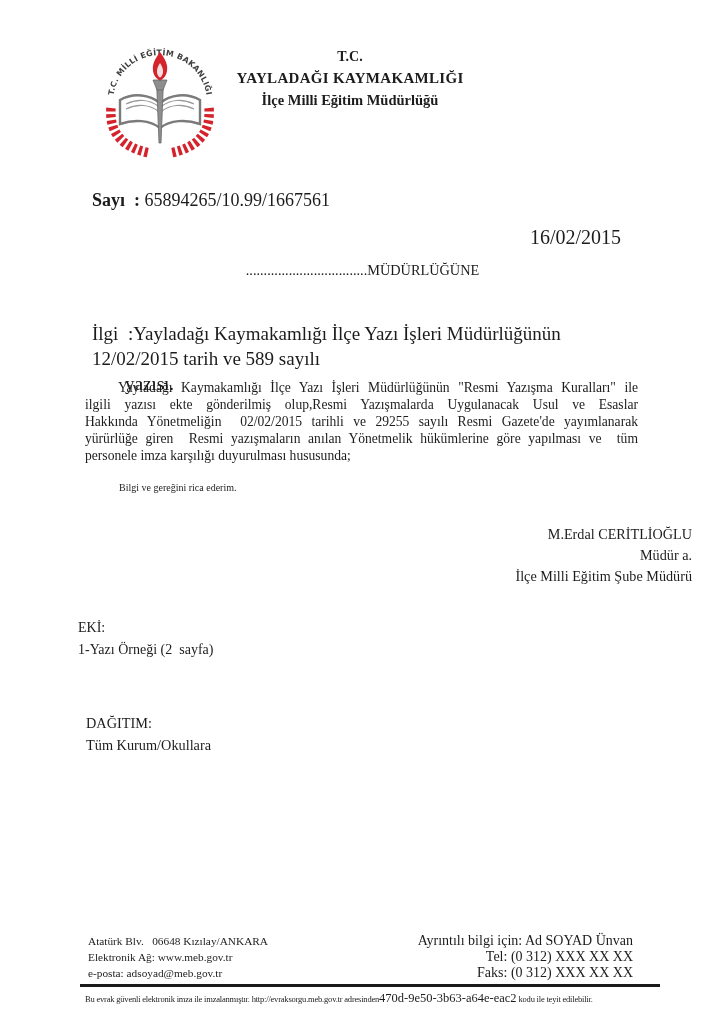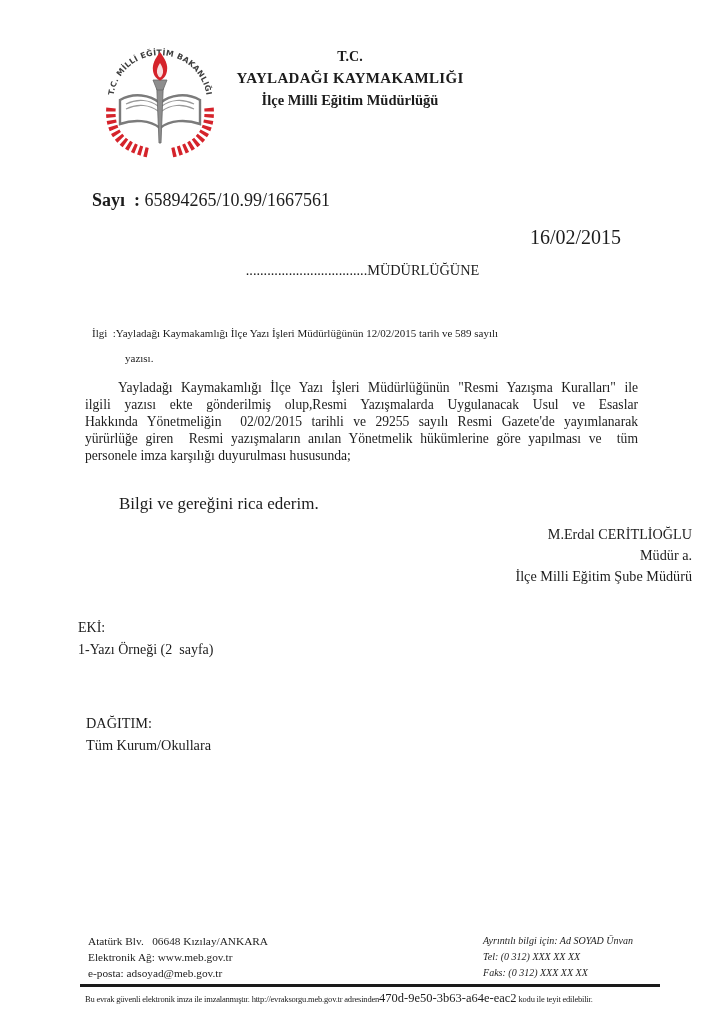--- a/index.html
+++ b/index.html
@@ -21,38 +21,38 @@
   .hdr2{font-size:15px;font-weight:bold;line-height:22px;letter-spacing:0.3px;}
   .hdr3{font-size:14.5px;font-weight:bold;line-height:22px;}
 
   
   .sayi-line{left:92px;top:190px;font-size:18px;}
   .konu-line{left:92px;top:211px;font-size:14.3px;}
   .date-line{left:530px;top:190px;font-size:20px;margin-top:36px;}
 
   .recipient{left:85px;top:262px;width:555px;text-align:center;font-size:14.3px;}
 
-  .ilgi-block{left:92px;top:321px;width:510px;font-size:11px;line-height:25px;}
+  .ilgi-block{left:92px;top:321px;width:510px;font-size:19px;line-height:25px;}
   .ilgi-wrap{padding-left:33px;}
 
   .para-block{left:85px;top:379px;width:553px;font-size:13.6px;line-height:17px;}
   .jline{text-align:justify;text-align-last:justify;white-space:pre-wrap;}
   .jline-first{text-indent:33px;}
   .jline-last{text-align:left;text-align-last:left;}
 
-  .closing{left:119px;top:494px;font-size:17px;}
+  .closing{left:119px;top:482px;font-size:10px;}
 
   .signature{left:380px;top:524px;width:312px;text-align:right;font-size:14.2px;line-height:21px;}
 
   .eki-block{left:78px;top:617px;font-size:14px;line-height:22px;}
   .dagitim-block{left:86px;top:712px;font-size:14.3px;line-height:22px;}
 
   
   .footer-left{left:88px;top:933px;font-size:11.3px;line-height:16px;}
-  .footer-right{right:91px;top:933px;text-align:left;font-size:10px;line-height:16px;font-style:italic;}
+  .footer-right{right:91px;top:933px;text-align:right;font-size:14px;line-height:16px;}
   .footer-rule{left:80px;top:984px;width:580px;height:3px;background:#1a1a1a;}
   .verify-line{left:85px;top:991px;width:620px;font-size:8.5px;letter-spacing:-0.2px;line-height:14px;}
   .verify-code{font-size:12.5px;letter-spacing:0;}
 </style>
 </head>
 <body>
 
 <div class="page">
 
   <svg class="logo" viewBox="0 0 128 118" aria-hidden="true">

